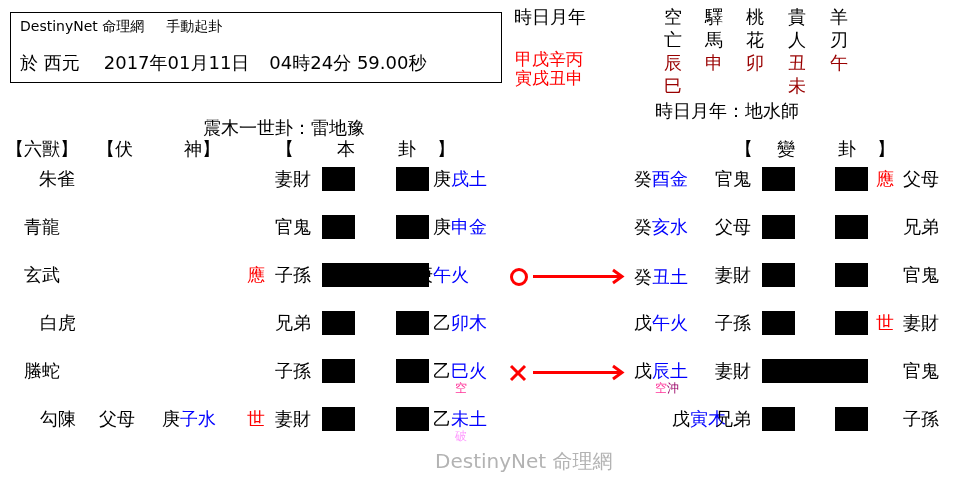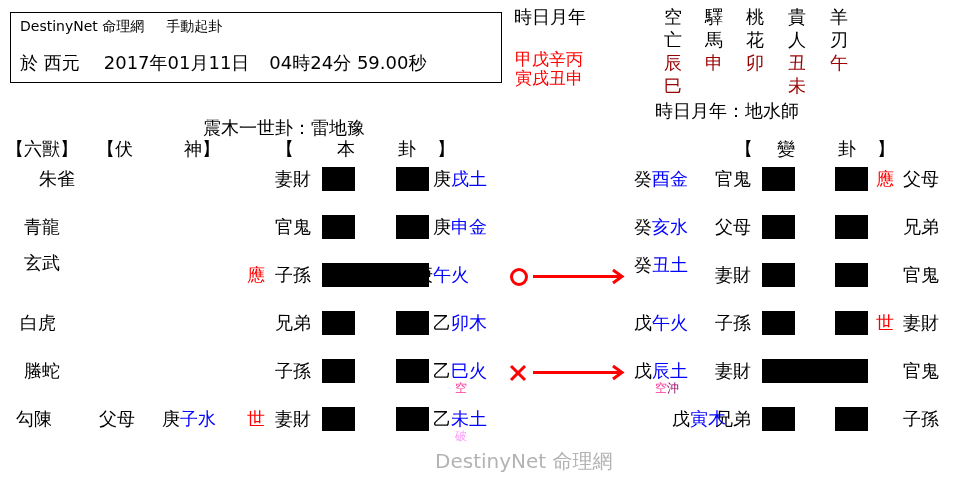--- a/index.html
+++ b/index.html
@@ -103,39 +103,39 @@
   <div class="yao" style="left:396px;top:215px;width:33px"></div>
   <div class="abs" style="left:433px;top:218px"><span>庚</span><span class="blue">申金</span></div>
   <div class="abs" style="left:634px;top:218px"><span>癸</span><span class="blue">亥水</span></div>
   <div class="abs" style="left:715px;top:218px">父母</div>
   <div class="yao" style="left:762px;top:215px;width:33px"></div>
   <div class="yao" style="left:835px;top:215px;width:33px"></div>
   <div class="abs" style="left:903px;top:218px">兄弟</div>
 </div>
 
 <div>
-  <div class="abs" style="left:24px;top:254px">玄武</div>
+  <div class="abs" style="left:24px;top:266px">玄武</div>
   <div class="abs red" style="left:247px;top:266px">應</div>
   <div class="abs" style="left:275px;top:266px">子孫</div>
   <div class="yao" style="left:322px;top:263px;width:107px"></div>
   <div class="abs" style="left:415px;top:266px"><span>庚</span><span class="blue">午火</span></div>
   <div class="circle" style="left:510px;top:268px"></div>
   <div class="arrow-line" style="left:533px;top:275px;width:88px"></div>
   <svg class="abs" style="left:611px;top:268px" width="14" height="17">
       <polyline points="2,2 11,8.5 2,15" fill="none" stroke="#ff0000" stroke-width="3"></polyline>
     </svg>
-  <div class="abs" style="left:634px;top:256px"><span>癸</span><span class="blue">丑土</span></div>
+  <div class="abs" style="left:634px;top:268px"><span>癸</span><span class="blue">丑土</span></div>
   <div class="abs" style="left:715px;top:266px">妻財</div>
   <div class="yao" style="left:762px;top:263px;width:33px"></div>
   <div class="yao" style="left:835px;top:263px;width:33px"></div>
   <div class="abs" style="left:903px;top:266px">官鬼</div>
 </div>
 
 <div>
-  <div class="abs" style="left:20px;top:314px">白虎</div>
+  <div class="abs" style="left:40px;top:314px">白虎</div>
   <div class="abs" style="left:275px;top:314px">兄弟</div>
   <div class="yao" style="left:322px;top:311px;width:33px"></div>
   <div class="yao" style="left:396px;top:311px;width:33px"></div>
   <div class="abs" style="left:433px;top:314px"><span>乙</span><span class="blue">卯木</span></div>
   <div class="abs" style="left:634px;top:314px"><span>戊</span><span class="blue">午火</span></div>
   <div class="abs" style="left:715px;top:314px">子孫</div>
   <div class="yao" style="left:762px;top:311px;width:33px"></div>
   <div class="yao" style="left:835px;top:311px;width:33px"></div>
   <div class="abs red" style="left:876px;top:314px">世</div>
   <div class="abs" style="left:903px;top:314px">妻財</div>
@@ -157,21 +157,21 @@
       <polyline points="2,2 11,8.5 2,15" fill="none" stroke="#ff0000" stroke-width="3"></polyline>
     </svg>
   <div class="abs" style="left:634px;top:362px"><span>戊</span><span class="blue">辰土</span></div>
   <div class="abs small" style="left:655px;top:382px"><span class="pink">空</span><span class="purple">沖</span></div>
   <div class="abs" style="left:715px;top:362px">妻財</div>
   <div class="yao" style="left:762px;top:359px;width:106px"></div>
   <div class="abs" style="left:903px;top:362px">官鬼</div>
 </div>
 
 <div>
-  <div class="abs" style="left:16px;top:410px">勾陳</div>
+  <div class="abs" style="left:40px;top:410px">勾陳</div>
   <div class="abs" style="left:99px;top:410px">父母</div>
   <div class="abs" style="left:162px;top:410px"><span>庚</span><span class="blue">子水</span></div>
   <div class="abs red" style="left:247px;top:410px">世</div>
   <div class="abs" style="left:275px;top:410px">妻財</div>
   <div class="yao" style="left:322px;top:407px;width:33px"></div>
   <div class="yao" style="left:396px;top:407px;width:33px"></div>
   <div class="abs" style="left:433px;top:410px"><span>乙</span><span class="blue">未土</span></div>
   <div class="abs small lpink" style="left:455px;top:430px">破</div>
   <div class="abs" style="left:672px;top:410px"><span>戊</span><span class="blue">寅木</span></div>
   <div class="abs" style="left:715px;top:410px">兄弟</div>

